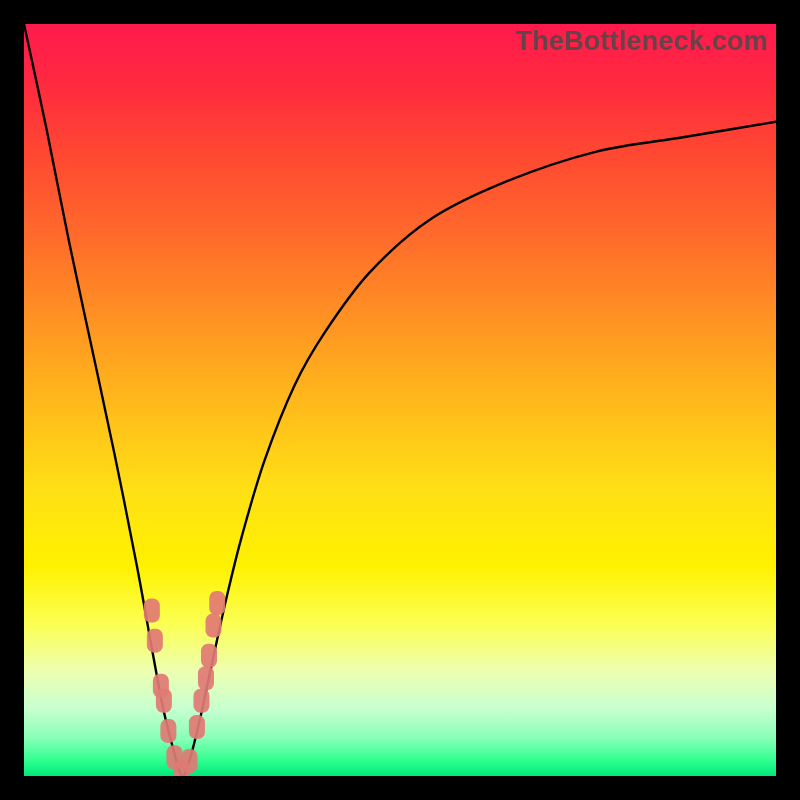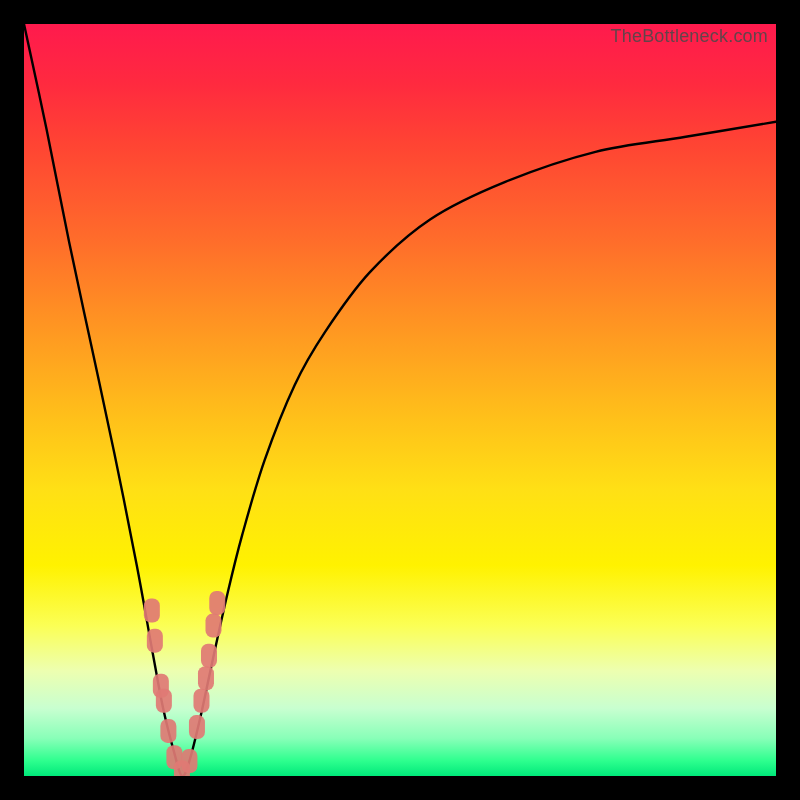--- a/index.html
+++ b/index.html
@@ -38,22 +38,22 @@
       #2dff8e 98%,
       #00e87a 100%
     );
     overflow: hidden;
   }
   .watermark {
     position: absolute;
     top: 2px;
     right: 8px;
     color: #4a4a4a;
-    font-size: 18px;
-    font-weight: 400;
+    font-size: 27px;
+    font-weight: 700;
     letter-spacing: 0.2px;
     opacity: 0.85;
     user-select: none;
   }
   svg.curve {
     position: absolute;
     left: 0;
     top: 0;
     width: 752px;
     height: 752px;

